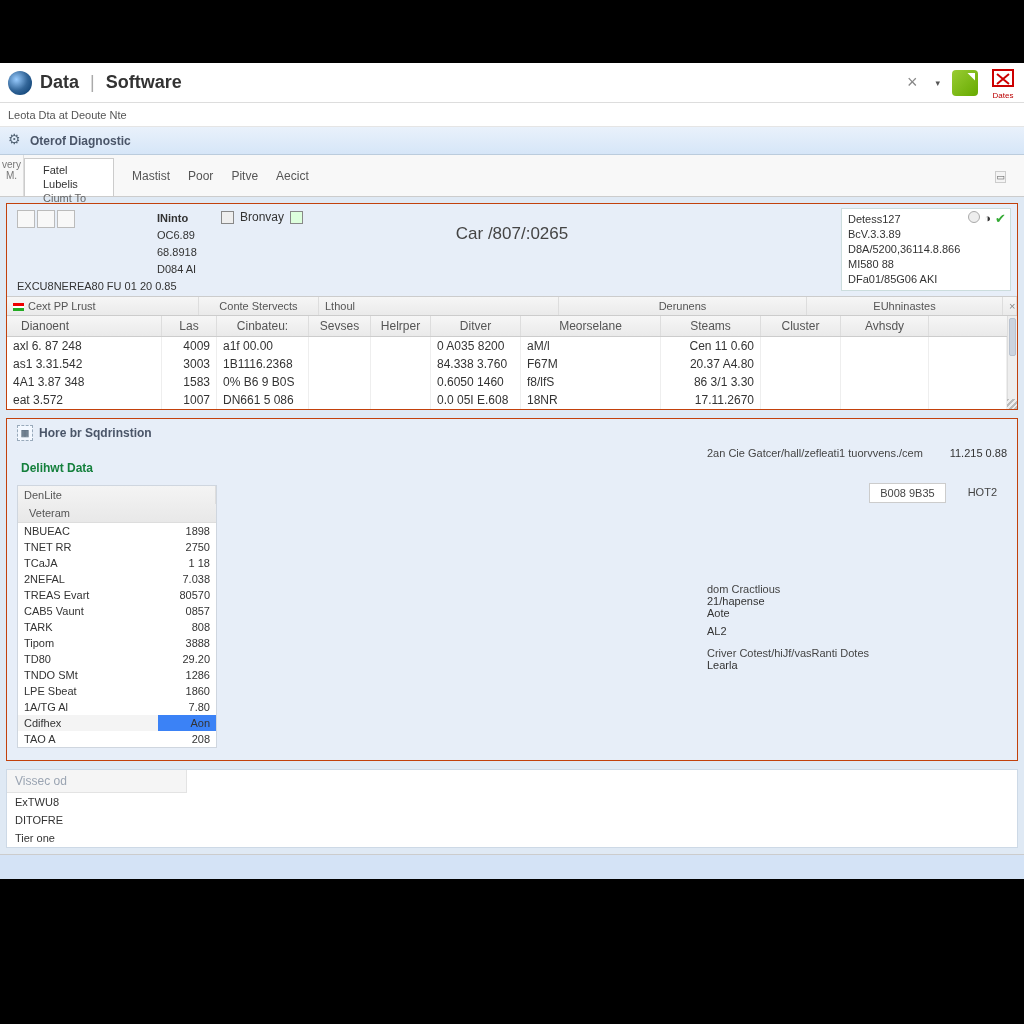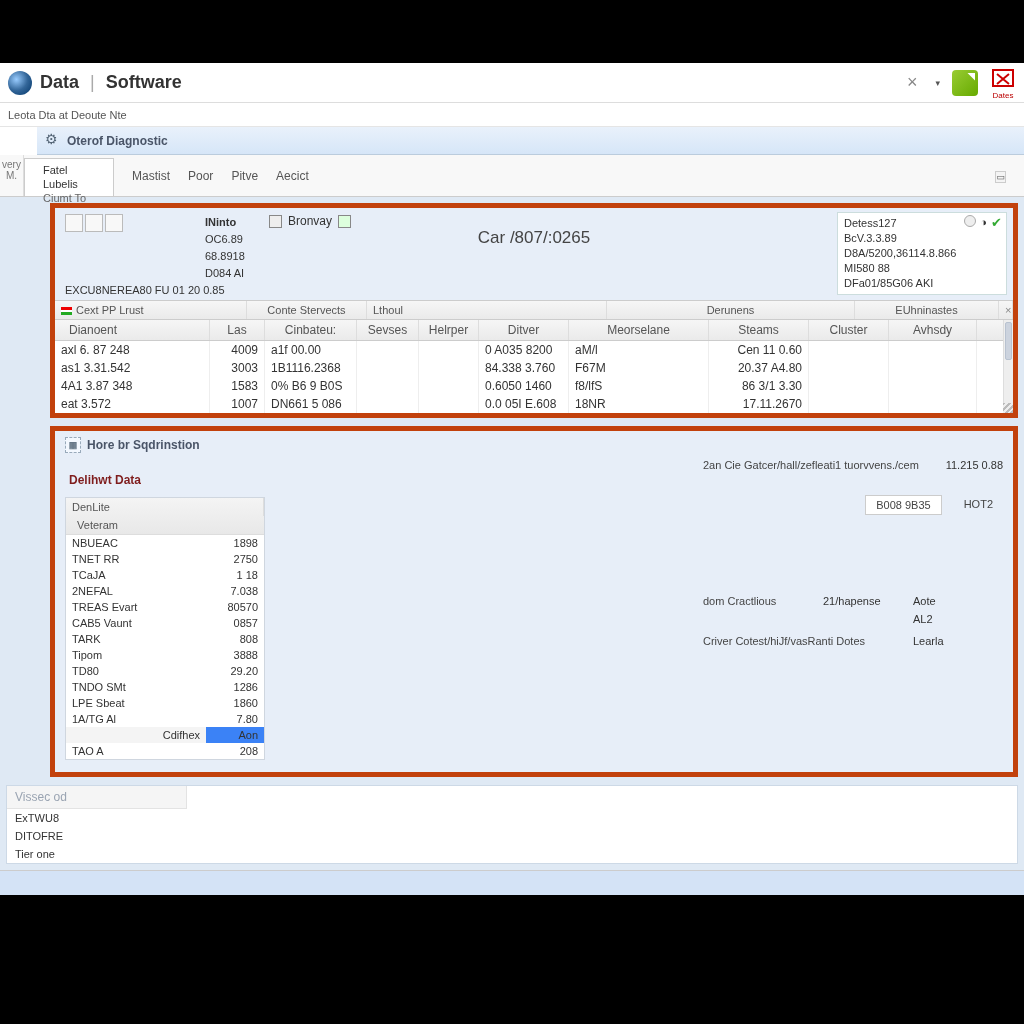--- a/index.html
+++ b/index.html
@@ -47,39 +47,39 @@
   width: 26px; height: 30px; text-align: center;
 }
 .app-badge svg { width: 24px; height: 20px; }
 .app-badge-label { font-size: 8px; color: #b00; }
 
 .subtitle-bar { height: 24px; line-height: 24px; padding: 0 8px; font-size: 11px; border-bottom: 1px solid #e5e5e5; color: #555; }
 .section-bar {
   height: 28px; display: flex; align-items: center;
   background: linear-gradient(#e9f1fb, #d6e6f8);
   border-bottom: 1px solid #bcd;
-  padding: 0 8px; gap: 6px; margin-left: 37px;
+  padding: 0 8px; gap: 6px;
 }
 .gear { width: 16px; height: 16px; display: inline-block; position: relative; }
 .gear::before { content: "⚙"; color: #567; font-size: 14px; position: absolute; top: -2px; }
 .section-title { font-weight: 700; color: #4a5568; }
 
 .tabs-row { display: flex; align-items: stretch; border-bottom: 1px solid #ccc; background: #f8f8f8; height: 42px; }
 .tabs-row .side-stub { width: 24px; text-align: center; font-size: 10px; color: #777; padding-top: 4px; border-right: 1px solid #ddd; }
 .tab {
   border: 1px solid #ccc; border-bottom: none; background: #fff;
   padding: 4px 18px 2px; margin-top: 3px; max-width: 90px; font-size: 11px; line-height: 14px;
 }
 .tab-line2 { color: #666; }
 .menu-strip { display: flex; align-items: center; gap: 18px; padding: 0 18px; flex: 1; color: #555; }
 .menu-strip .menu-end { margin-left: auto; }
 .mini-btn { width: 18px; height: 14px; border: 1px solid #ccc; background: #f4f4f4; font-size: 9px; text-align: center; }
 
 .content { background: #dfe9f4; padding: 6px; border-bottom: 1px solid #ccc; }
-.panel { background: #e7eef8; border: 5px solid #c2410c; margin-left: 44px; }
+.panel { background: #e7eef8; border: 1px solid #c2410c; }
 
 .info-band { height: 92px; position: relative; }
 .toolbar-icons { position: absolute; top: 6px; left: 10px; display: flex; gap: 2px; }
 .ticon { width: 18px; height: 18px; border: 1px solid #bbb; background: #f8f8f8; }
 .info-left { position: absolute; top: 6px; left: 150px; font-size: 11px; line-height: 17px; color: #333; }
 .info-left .hdr { font-weight: 600; }
 .info-mid { position: absolute; top: 6px; left: 214px; font-size: 12px; display: flex; gap: 6px; align-items: center; }
 .ibtn { width: 13px; height: 13px; border: 1px solid #888; background: #eee; display: inline-block; }
 .car-id { position: absolute; top: 20px; left: 0; right: 0; text-align: center; font-size: 17px; color: #444; }
 .info-bottom { position: absolute; bottom: 4px; left: 10px; font-size: 11px; color: #333; }
@@ -106,43 +106,43 @@
 .grid-scroll { position: relative; }
 .vscroll { position: absolute; right: 0; top: 0; bottom: 0; width: 10px; background: #eee; border-left: 1px solid #ddd; }
 .vscroll .thumb { position: absolute; left: 1px; right: 1px; top: 2px; height: 38px; background: #ccd3de; border: 1px solid #b8c2d0; border-radius: 2px; }
 .corner { position: absolute; right: 0; bottom: 0; width: 10px; height: 10px; background: repeating-linear-gradient(135deg,#bbb 0 2px,#eee 2px 4px); }
 
 .sub-panel { margin-top: 8px; padding: 0 0 6px 0; }
 .sub-head { display: flex; align-items: center; gap: 6px; padding: 6px 10px; font-weight: 700; color: #4a5568; font-size: 12px; }
 .sub-head .ic { width: 16px; height: 16px; border: 1px dashed #9ab; background: #f3f8ff; display: flex; align-items: center; justify-content: center; font-size: 9px; color: #678; }
 
 .detail-area { padding: 4px 10px 6px 10px; position: relative; }
-.detail-title { font-weight: 700; color: #7f1d1d; margin: 10px 0 10px 4px; }
+.detail-title { font-weight: 700; color: #15803d; margin: 10px 0 10px 4px; }
 .kv-table {
   width: 200px; border: 1px solid #cfd6df; background: #fff; font-size: 11px;
 }
 .kv-table .kv-head { display: flex; background: linear-gradient(#f4f4f4,#e8e8e8); border-bottom: 1px solid #ddd; flex-direction: column; }
 .kv-table .kv-head > div { padding: 3px 6px; color: #555; }
 .kv-table .kv-head > div:first-child { flex: 1; border-right: 1px solid #ddd; }
 .kv-table .kv-head > div:last-child { width: 58px; text-align: right; }
 .kv-row { display: flex; }
 .kv-row > div:first-child { flex: 1; padding: 2px 6px; }
 .kv-row > div:last-child { width: 58px; text-align: right; padding: 2px 6px; }
-.kv-row.group > div:first-child { background: #f4f4f4; text-align: right; }
+.kv-row.group > div:first-child { background: #f4f4f4; }
 .kv-row.group > div:last-child { background: #3b82f6; }
 
 .right-info { position: absolute; right: 10px; top: 0; width: 300px; font-size: 11px; }
 .right-info .btnbox { text-align: right; margin-bottom: 18px; }
 .btn { display: inline-block; border: 1px solid #bbb; background: linear-gradient(#fff,#eee); padding: 3px 12px; font-size: 11px; color: #4a5568; }
 .kvr { display: flex; margin-bottom: 24px; }
 .kvr .k { flex: 1; color: #444; }
 .kvr .v { color: #333; text-align: center; }
 .box-inline { display: flex; gap: 12px; justify-content: flex-end; margin-bottom: 40px; }
 .box-inline .chip { border: 1px solid #ccc; background: #fff; padding: 3px 10px; color: #444; }
-.info-pair { display: flex; margin-bottom: 6px; }
+.info-pair { display: flex; margin-bottom: 6px; flex-direction: column; }
 .info-pair .k { width: 120px; color: #444; }
 
 .footer-panel { background: #fff; border: 1px solid #cdd9e6; margin-top: 8px; }
 .footer-panel .fhead { width: 180px; padding: 4px 8px; color: #9aa4b2; background: #f5f5f5; border-right: 1px solid #e3e3e3; border-bottom: 1px solid #e3e3e3; }
 .footer-panel .frow { padding: 3px 8px; font-size: 11px; color: #333; }
 
 .below-strip { height: 24px; background: #d4e3f6; }
 </style>
 </head>
 <body>

